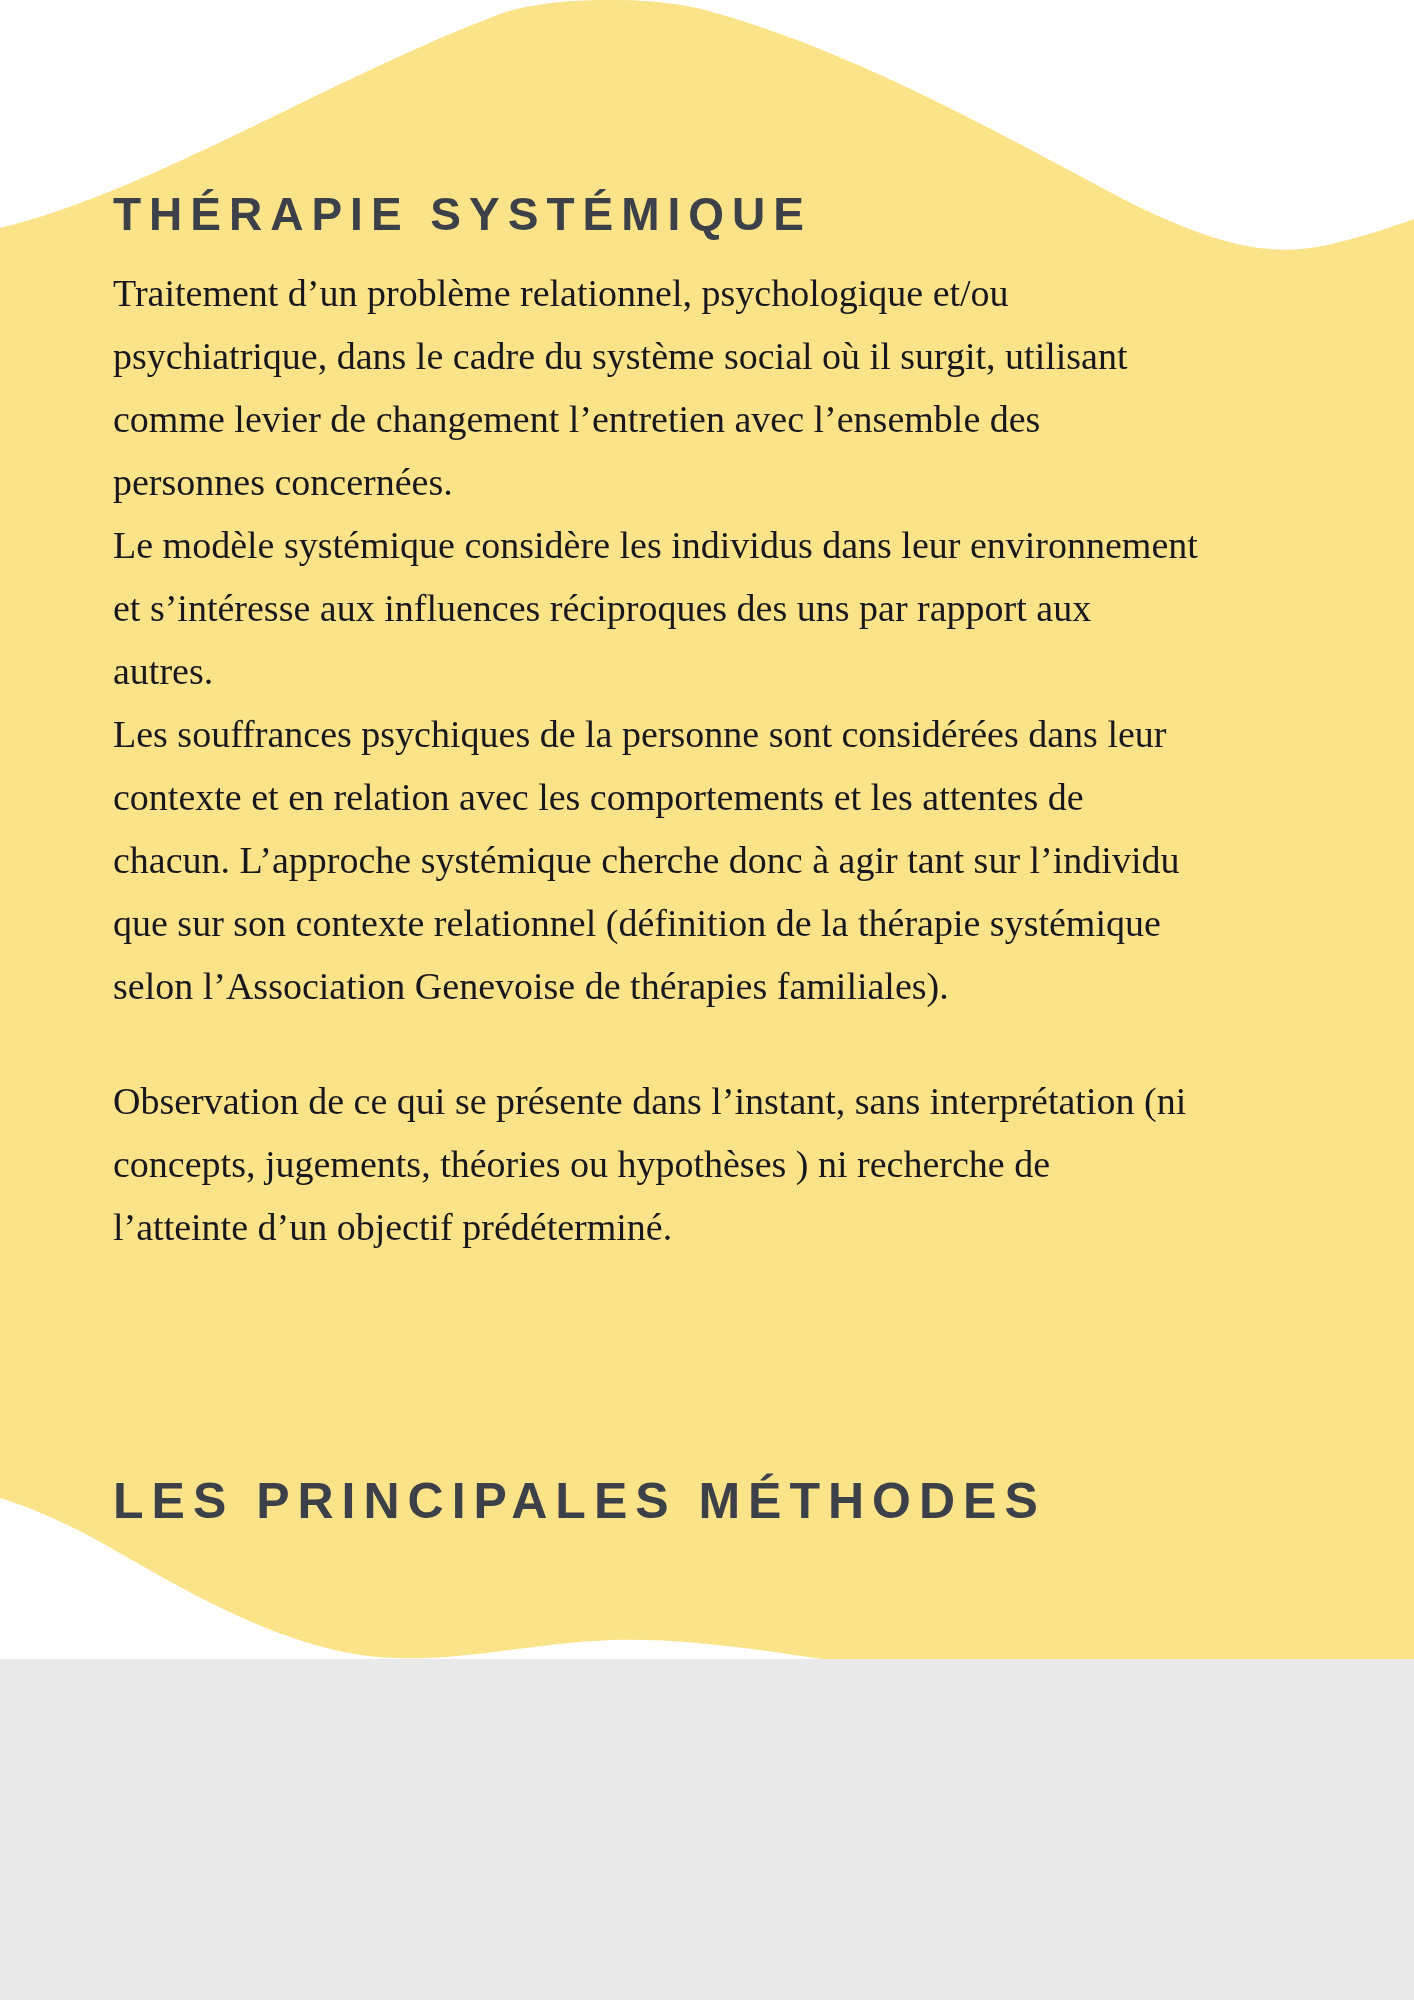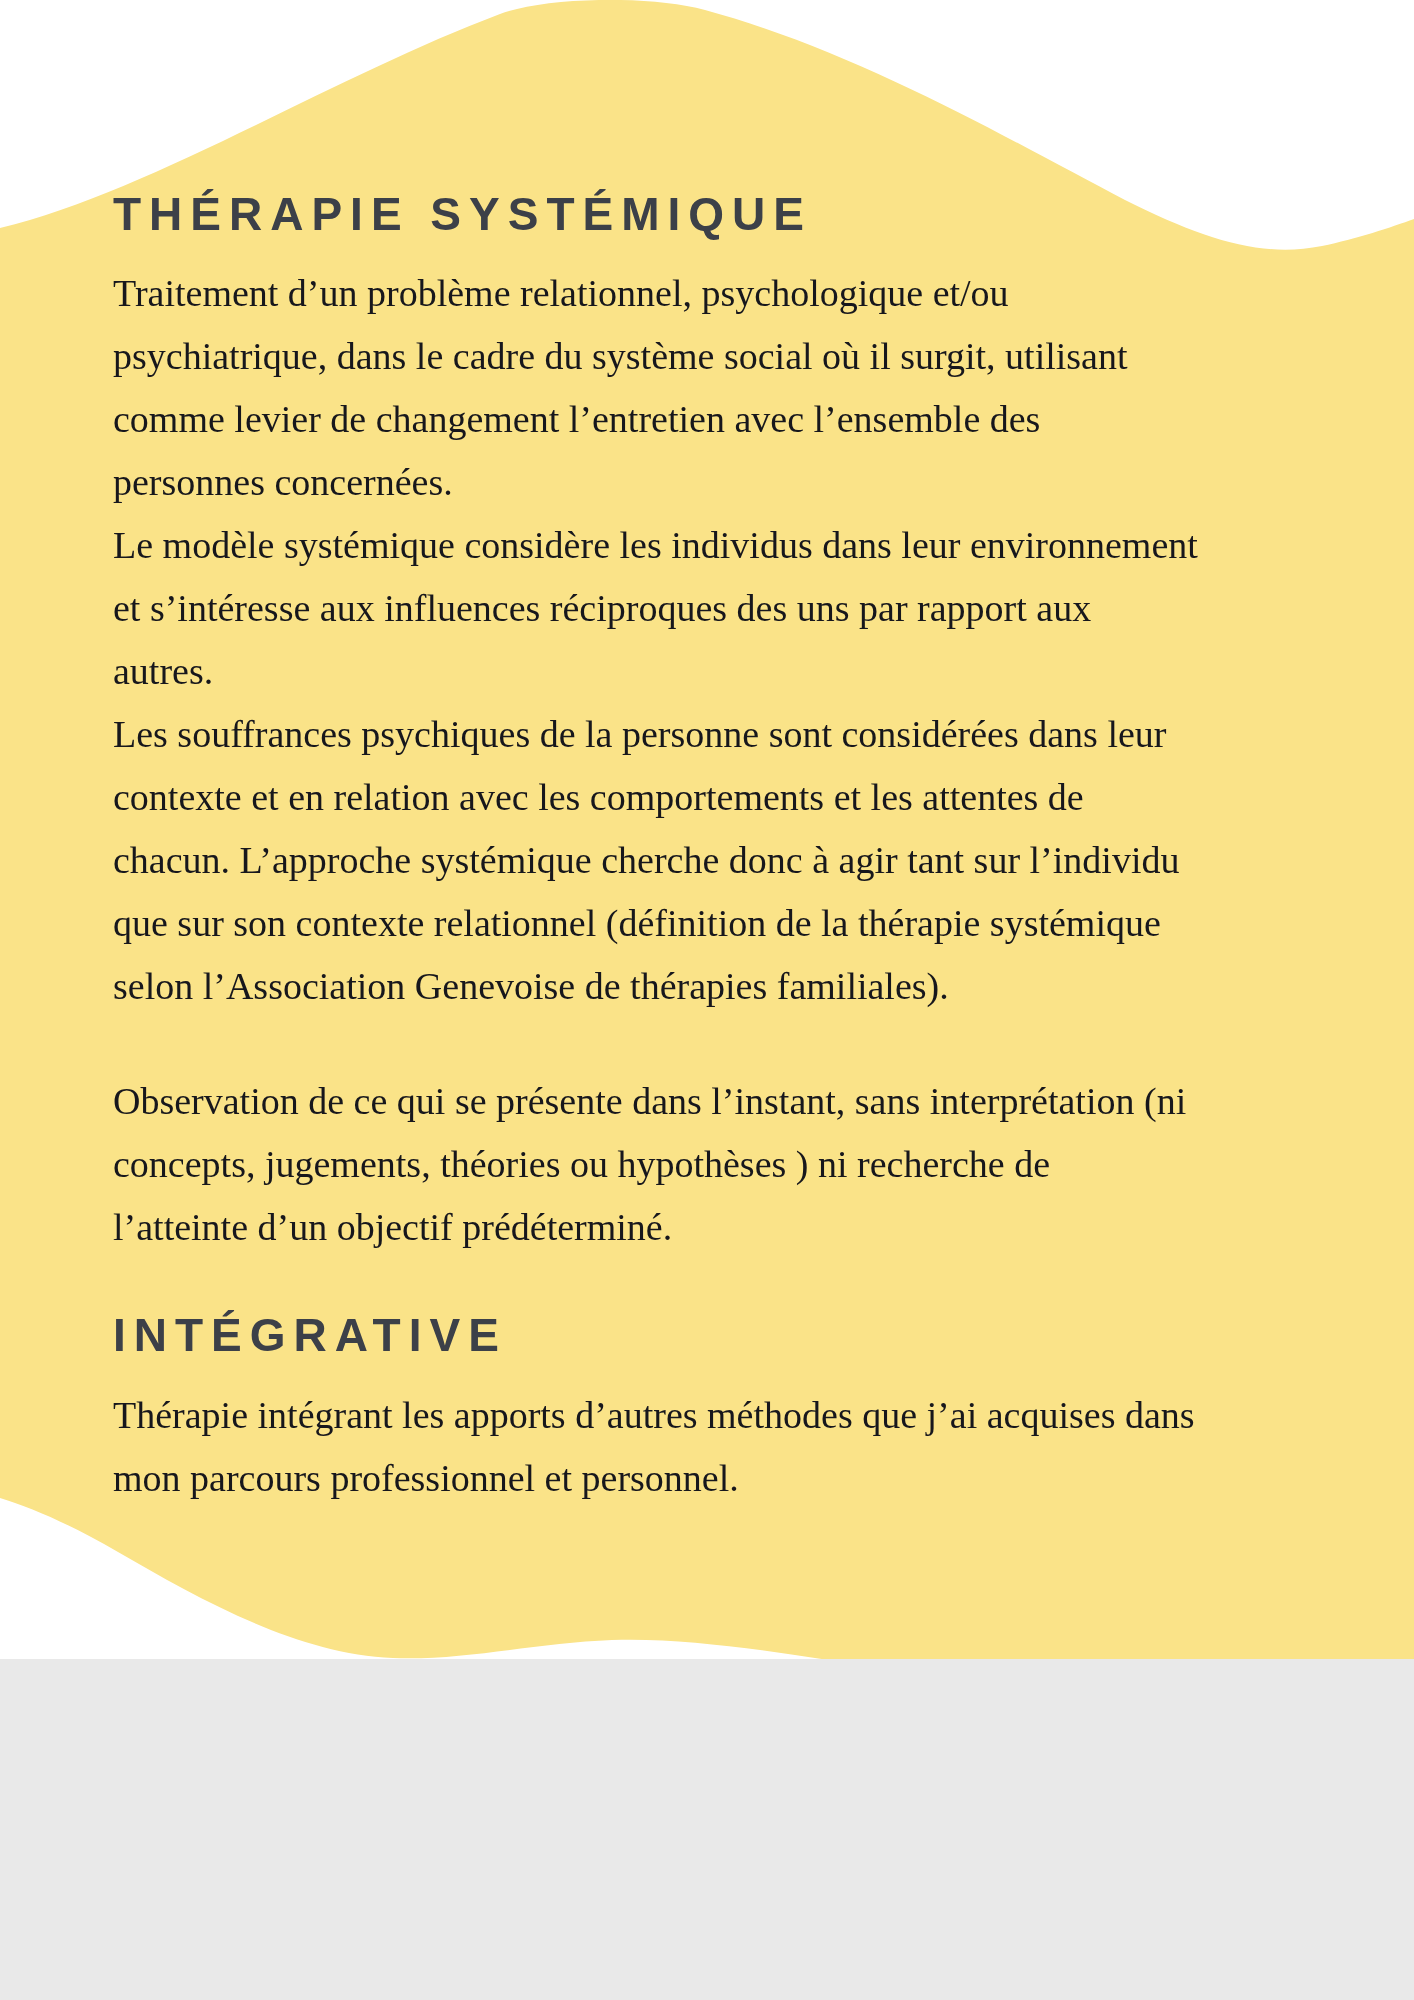--- a/index.html
+++ b/index.html
@@ -100,24 +100,19 @@
 que sur son contexte relationnel (définition de la thérapie systémique
 selon l’Association Genevoise de thérapies familiales).</p>
     </section>
 
     <section class="section">
       <p class="section-body">Observation de ce qui se présente dans l’instant, sans interprétation (ni
 concepts, jugements, théories ou hypothèses ) ni recherche de
 l’atteinte d’un objectif prédéterminé.</p>
     </section>
 
-    <section class="section">
-      <h2 class="section-heading">INTÉGRATIVE</h2>
-      <p class="section-body">Thérapie intégrant les apports d’autres méthodes que j’ai acquises dans
-mon parcours professionnel et personnel.</p>
-    </section>
 
     <h2 class="footer-heading">
       <span>LES PRINCIPALES MÉTHODES</span>
     </h2>
 
   </main>
 </div>
 
 </body></html>

